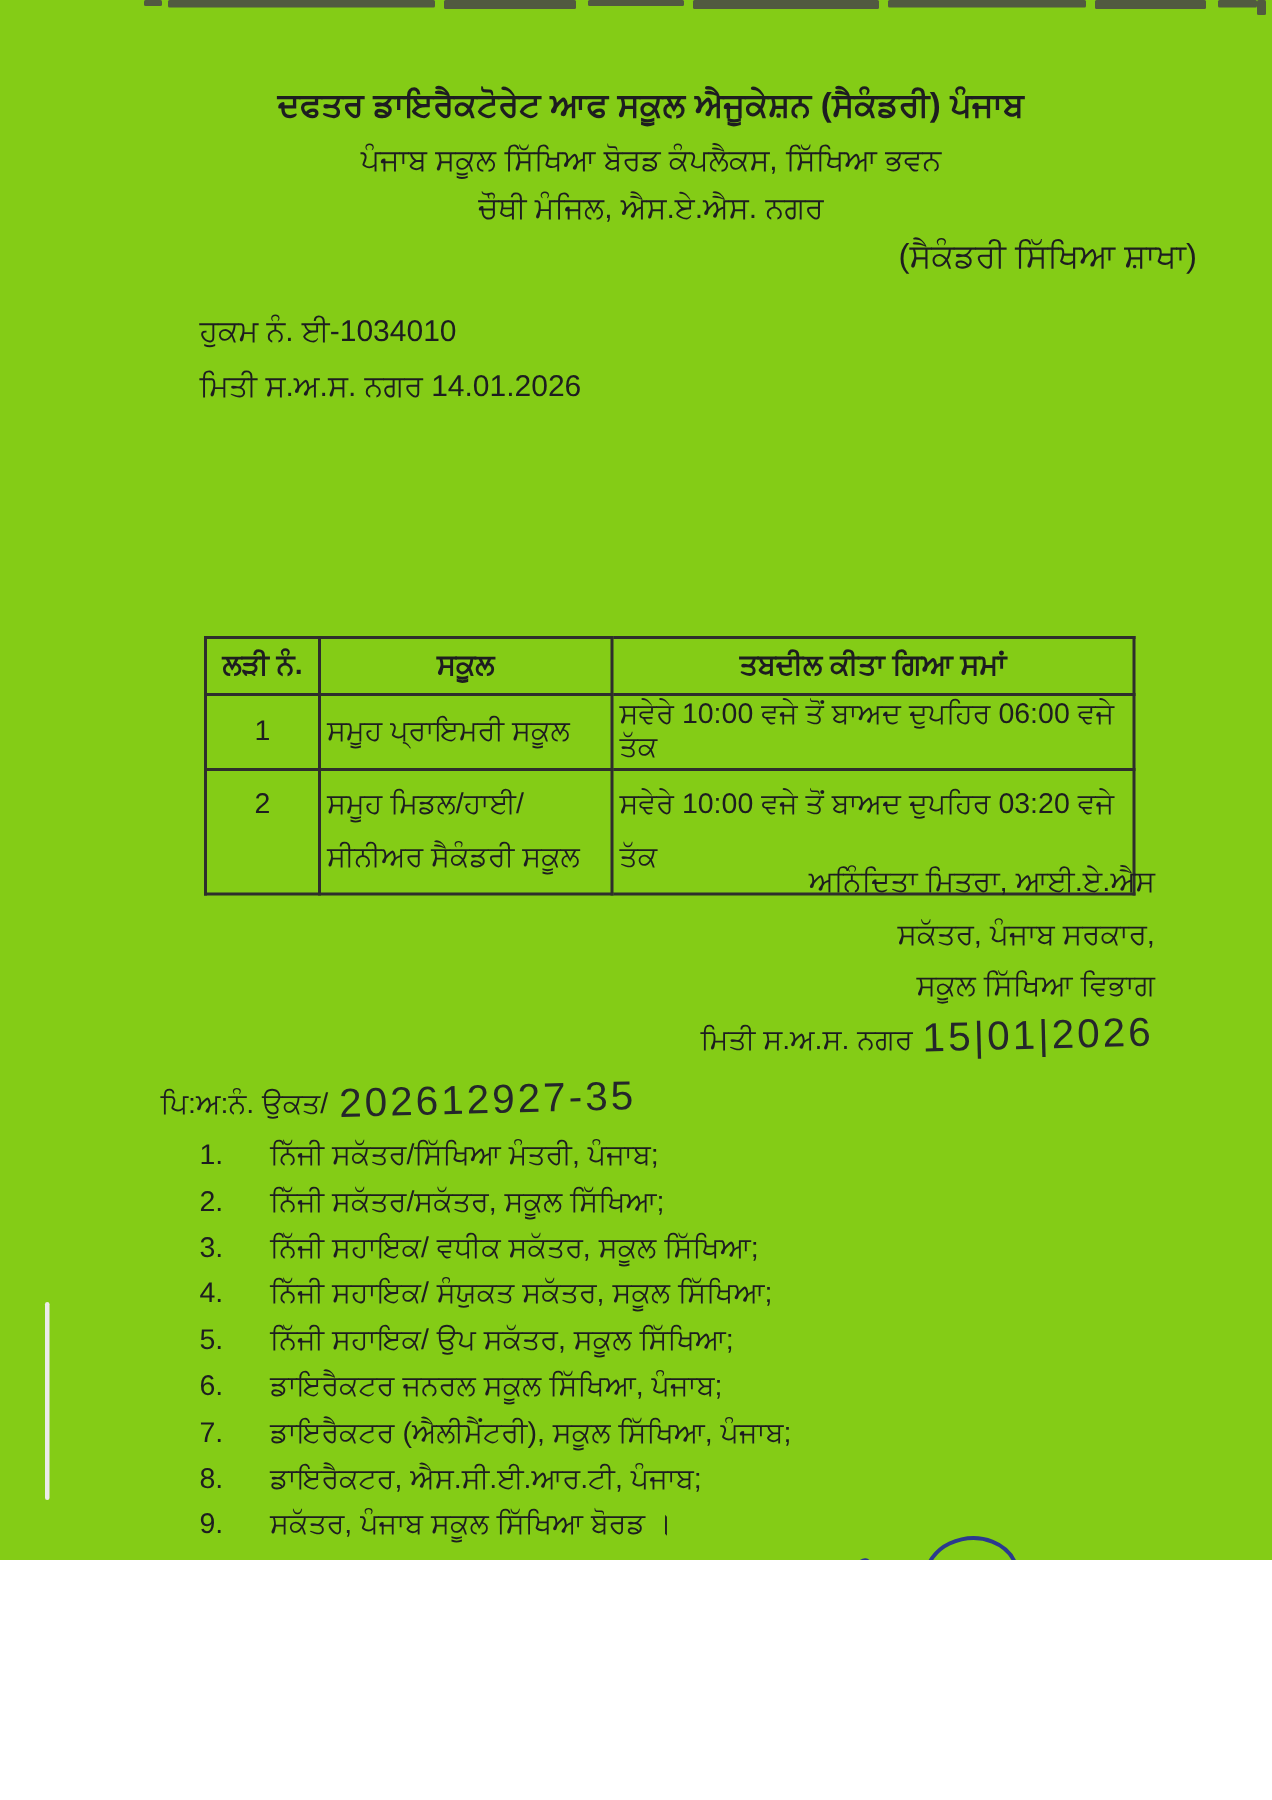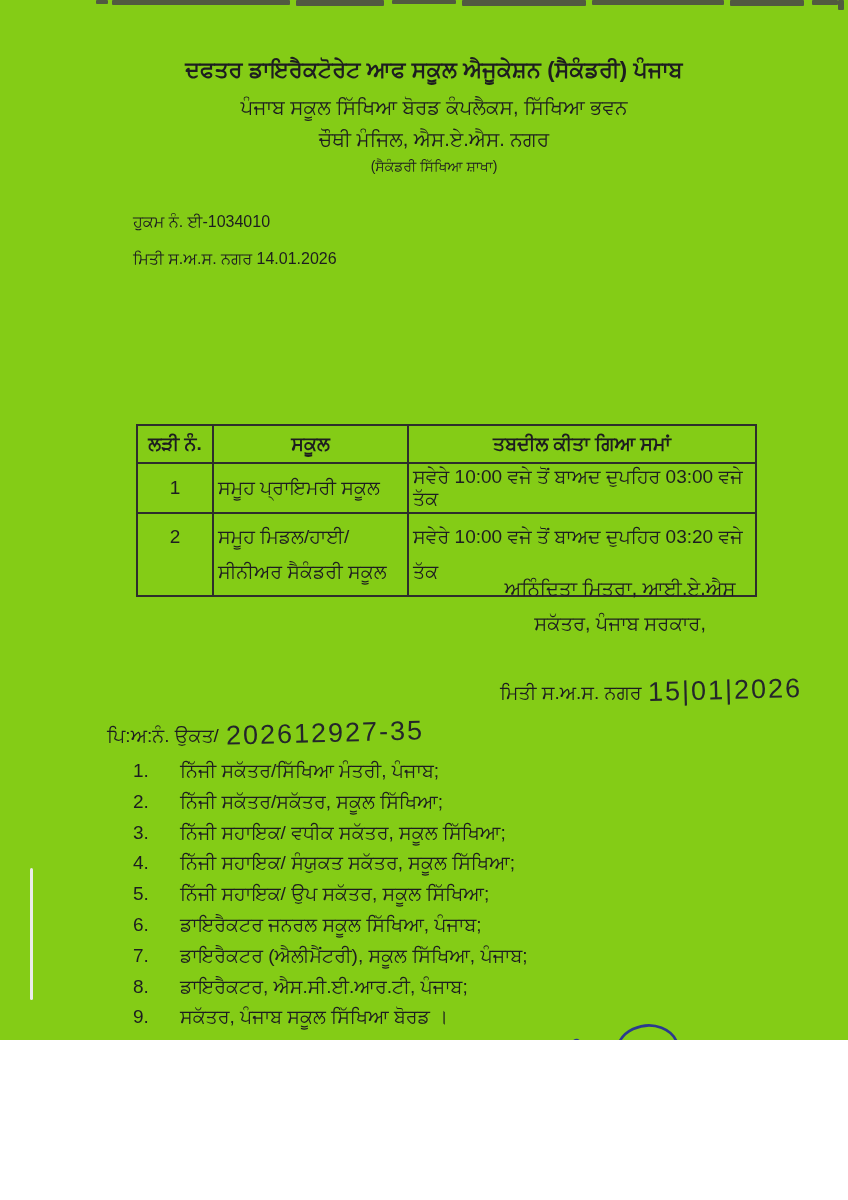--- a/index.html
+++ b/index.html
@@ -8,23 +8,23 @@
     background:#84cc16;overflow:hidden;
     font-family:Liberation Sans, sans-serif;
     color:#1d1d20;
   }
   .abs{position:absolute;}
   
   .hdr{left:70px;right:50px;text-align:center;}
   .hdr-1{top:57px;font-size:22px;font-weight:700;letter-spacing:.2px;}
   .hdr-2{top:96px;font-size:20px;}
   .hdr-3{top:128px;font-size:20px;}
-  .hdr-4{top:158px;font-size:14px;}
+  .hdr-4{top:158px;font-size:22px;text-align:right;}
   
-  .order{left:133px;top:203px;font-size:16px;line-height:37px;}
+  .order{left:133px;top:203px;font-size:20px;line-height:37px;}
   
   .para{
     left:133px;width:597px;top:291px;font-size:19.5px;line-height:45px;
     text-align:justify;text-indent:112px;
   }
   
   table.tt{
     position:absolute;left:136px;top:424px;width:589px;
     border-collapse:collapse;table-layout:fixed;
   }
@@ -32,25 +32,25 @@
     border:2px solid #2e2e2c;font-size:19px;font-weight:400;
     padding:2px 4px;color:#1d1d20;margin-left:40px;
   }
   table.tt th{font-weight:700;text-align:center;height:32px;}
   .col-sno{width:66px;text-align:center;}
   .col-school{width:185px;}
   .col-time{width:338px;}
   tr.r1 td{height:38px;}
   tr.r2 td{height:74px;vertical-align:top;padding-top:5px;line-height:35px;}
   
-  .signatory{left:470px;top:571px;width:300px;text-align:center;
+  .signatory{left:470px;top:571px;width:300px;text-align:right;
     font-size:19.5px;line-height:34.5px;}
   
   .endorse-left{left:107px;top:679px;display:flex;align-items:baseline;font-size:19px;margin-top:39px;}
-  .endorse-right{left:500px;top:675px;display:flex;align-items:baseline;font-size:19px;}
+  .endorse-right{left:467px;top:675px;display:flex;align-items:baseline;font-size:19px;}
   .hw{
     font-size:27px;color:#24262b;letter-spacing:2px;margin-left:7px;
     transform:rotate(-1.5deg);font-weight:400;white-space:nowrap;
   }
   
   .copyline{left:167px;top:730px;font-size:19.5px;}
   .recips{left:133px;top:760px;width:520px;}
   .recip-row{display:flex;height:30.8px;font-size:19px;}
   .recip-no{width:47px;flex:none;}
   .recip-tx{flex:1;}
@@ -92,33 +92,34 @@
   <table class="tt">
     <tbody>
         <tr>
       <th class="col-sno">ਲੜੀ ਨੰ.</th>
       <th class="col-school">ਸਕੂਲ</th>
       <th class="col-time">ਤਬਦੀਲ ਕੀਤਾ ਗਿਆ ਸਮਾਂ</th>
     </tr>
     <tr class="r1">
       <td class="col-sno">1</td>
       <td class="col-school">ਸਮੂਹ ਪ੍ਰਾਇਮਰੀ ਸਕੂਲ</td>
-      <td class="col-time">ਸਵੇਰੇ 10:00 ਵਜੇ ਤੋਂ ਬਾਅਦ ਦੁਪਹਿਰ 03:00 ਵਜੇ ਤੱਕ</td>
+      <td class="col-time">ਸਵੇਰੇ 10:00 ਵਜੇ ਤੋਂ ਬਾਅਦ ਦੁਪਹਿਰ 06:00 ਵਜੇ ਤੱਕ</td>
     </tr>
     <tr class="r2">
       <td class="col-sno">2</td>
       <td class="col-school">ਸਮੂਹ ਮਿਡਲ/ਹਾਈ/ਸੀਨੀਅਰ ਸੈਕੰਡਰੀ ਸਕੂਲ</td>
       <td class="col-time">ਸਵੇਰੇ 10:00 ਵਜੇ ਤੋਂ ਬਾਅਦ ਦੁਪਹਿਰ 03:20 ਵਜੇ ਤੱਕ</td>
     </tr>
   </tbody>
     </table>
 
   <div class="abs signatory">
     <div>ਅਨਿੰਦਿਤਾ ਮਿਤਰਾ, ਆਈ.ਏ.ਐਸ</div>
     <div>ਸਕੱਤਰ, ਪੰਜਾਬ ਸਰਕਾਰ,</div>
+    <div>ਸਕੂਲ ਸਿੱਖਿਆ ਵਿਭਾਗ</div>
   </div>
 
   <div class="abs endorse-left">
     <span>ਪਿ:ਅ:ਨੰ. ਉਕਤ/</span>
     <span class="hw">202612927-35</span>
   </div>
   <div class="abs endorse-right">
     <span>ਮਿਤੀ ਸ.ਅ.ਸ. ਨਗਰ</span>
     <span class="hw">15|01|2026</span>
   </div>

